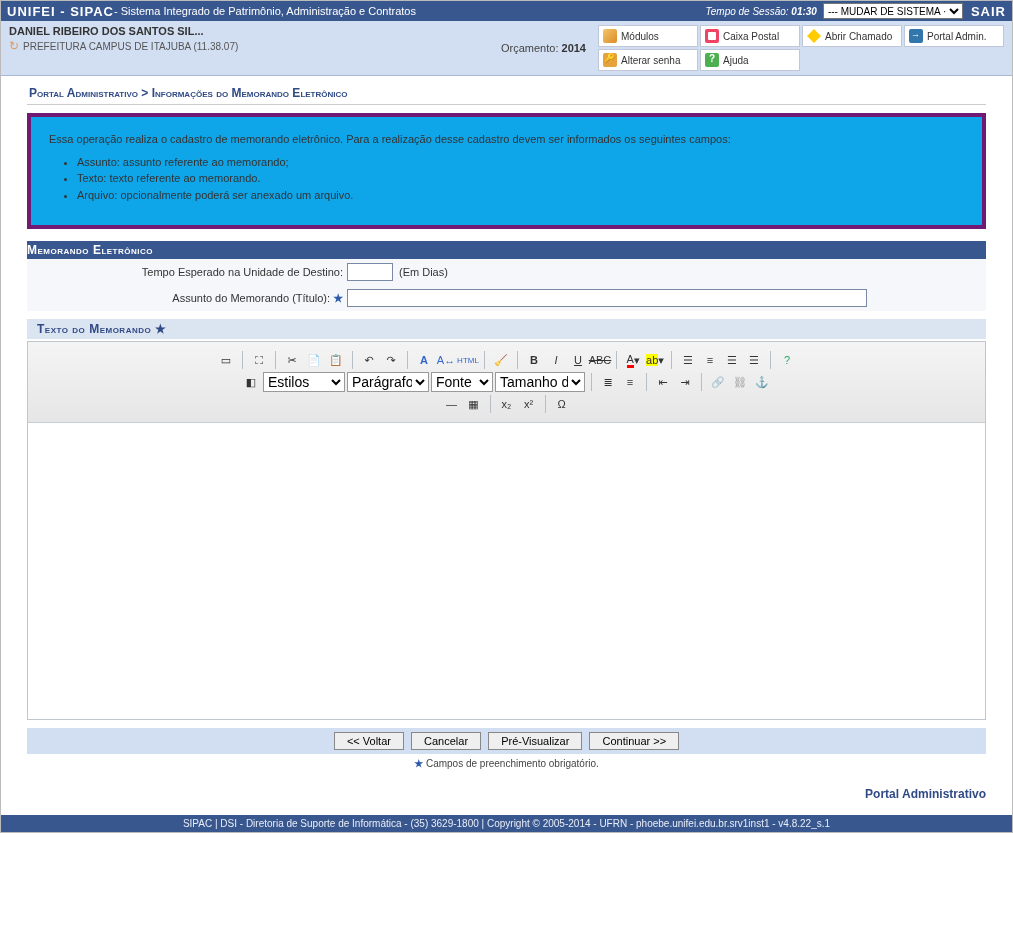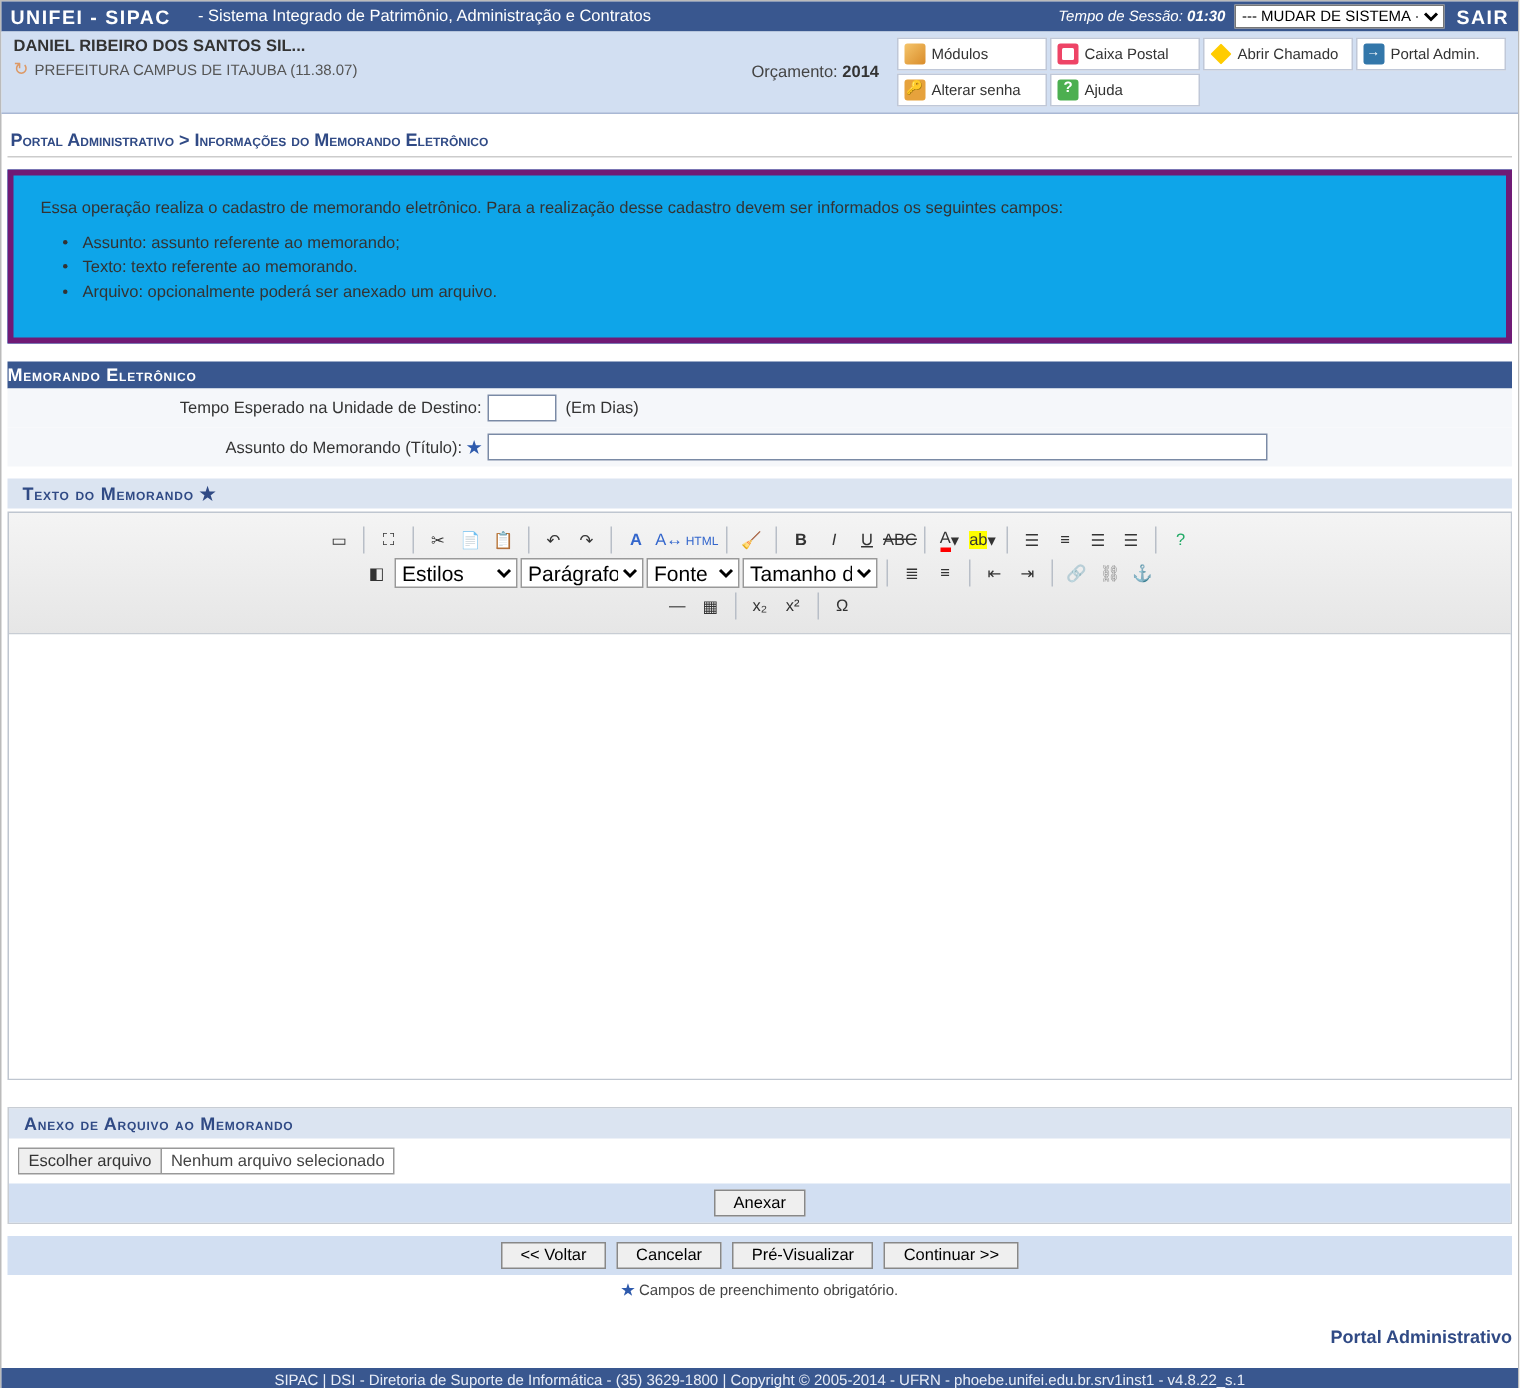--- a/index.html
+++ b/index.html
@@ -1,20 +1,20 @@
 <!DOCTYPE html>
 <html><head>
 <meta charset="utf-8">
 <style>
 *{box-sizing:border-box;margin:0;padding:0}
 body{font-family:Verdana,Arial,sans-serif;font-size:11px;background:#fff;color:#333}
 .container{width:1013px;margin:0 auto;border:1px solid #bbb}
 .topbar{background:#39578f;color:#fff;height:20px;display:flex;align-items:center;padding:0 6px;font-size:11px}
 .topbar .app{font-weight:bold;font-size:13px;letter-spacing:1px}
-.topbar .desc{margin-left:18px;font-size:11px}
+.topbar .desc{margin-left:0;font-size:11px}
 .topbar .spacer{flex:1}
 .topbar .session{font-style:italic;font-size:10px;margin-right:6px}
 .topbar .session b{color:#fff}
 .topbar select{font-size:10px;height:16px;width:140px;background:#fff}
 .topbar .sair{font-weight:bold;margin-left:8px;font-size:13px;letter-spacing:1px}
 .userrow{background:#d2dff2;padding:4px 8px;display:flex;align-items:flex-start;border-bottom:1px solid #a9b8d4}
 .userrow .left{flex:1}
 .userrow .uname{font-weight:bold;font-size:11px;color:#333;text-transform:uppercase}
 .userrow .unit{font-size:10px;color:#555;margin-top:2px}
 .userrow .unit::before{content:"↻";color:#d96;margin-right:4px;display:inline-block;font-size:12px}
@@ -26,21 +26,21 @@
 .ic-mod{background:linear-gradient(135deg,#f5c56b,#d98c2a)}
 .ic-cx{background:#e46;position:relative}
 .ic-cx::after{content:"";position:absolute;inset:3px;background:#fff;border-radius:1px}
 .ic-cham{background:#fc0;clip-path:polygon(50% 0,100% 50%,50% 100%,0 50%)}
 .ic-port{background:#37a;position:relative}
 .ic-port::after{content:"→";color:#fff;font-size:9px;position:absolute;left:2px;top:0}
 .ic-sen{background:#e6a23c;border-radius:50%;position:relative}
 .ic-sen::after{content:"🔑";font-size:9px;position:absolute;left:1px;top:0}
 .ic-aj{background:#4caf50;border-radius:50%;position:relative}
 .ic-aj::after{content:"?";color:#fff;font-weight:bold;position:absolute;left:4px;top:0;font-size:10px}
-.content{padding:4px 4px}
+.content{padding:4px 26px}
 .breadcrumb{color:#304a85;font-weight:bold;font-size:12px;font-variant:small-caps;padding:6px 2px 4px;border-bottom:1px solid #ccc}
 .instructions{background:#0ea5e9;border:4px solid #701a75;padding:14px 18px 22px;margin-top:8px;font-size:11px;color:#333;line-height:1.5}
 .instructions ul{margin:6px 0 0 28px}
 .section-title-bar{background:#39578f;color:#fff;text-align:left;font-weight:bold;font-variant:small-caps;font-size:12px;padding:2px 0;margin-top:12px;letter-spacing:.5px}
 .form-row{display:flex;align-items:center;padding:4px 0;background:#f5f7fa}
 .form-row .lbl{width:320px;text-align:right;padding-right:4px;font-size:11px}
 .form-row .star{color:#2e5aac;font-weight:bold}
 .form-row input[type=text]{border:1px solid #7a8aa5;height:18px;padding:0 2px;font-size:11px}
 .sub-section{background:#dbe4f1;color:#304a85;font-weight:bold;font-variant:small-caps;font-size:12px;padding:3px 10px;margin-top:8px;letter-spacing:.5px}
 .editor-wrap{border:1px solid #bfc6d0;margin-top:2px}
@@ -217,32 +217,20 @@
         <span class="sep"></span>
         <span class="tbtn">x₂</span>
         <span class="tbtn">x²</span>
         <span class="sep"></span>
         <span class="tbtn">Ω</span>
       </div>
     </div>
     <div class="editor-body"></div>
   </div>
 
-  <div class="anexo-box">
-    <div class="sub-section" style="margin-top:0">Anexo de Arquivo ao Memorando</div>
-    <div class="file-row">
-      <div class="file-picker">
-        <span class="file-btn">Escolher arquivo</span>
-        <span class="file-txt">Nenhum arquivo selecionado</span>
-      </div>
-    </div>
-    <div class="anexar-bar">
-      <input type="button" value="Anexar" style="">
-    </div>
-  </div>
 
   <div class="action-bar">
     <input type="button" value="&lt;&lt; Voltar" style="">
     <input type="button" value="Cancelar" style="">
     <input type="button" value="Pré-Visualizar" style="">
     <input type="button" value="Continuar &gt;&gt;" style="">
   </div>
   <div class="req-note">
     <span class="star">★</span>
     <span>Campos de preenchimento obrigatório.</span>

